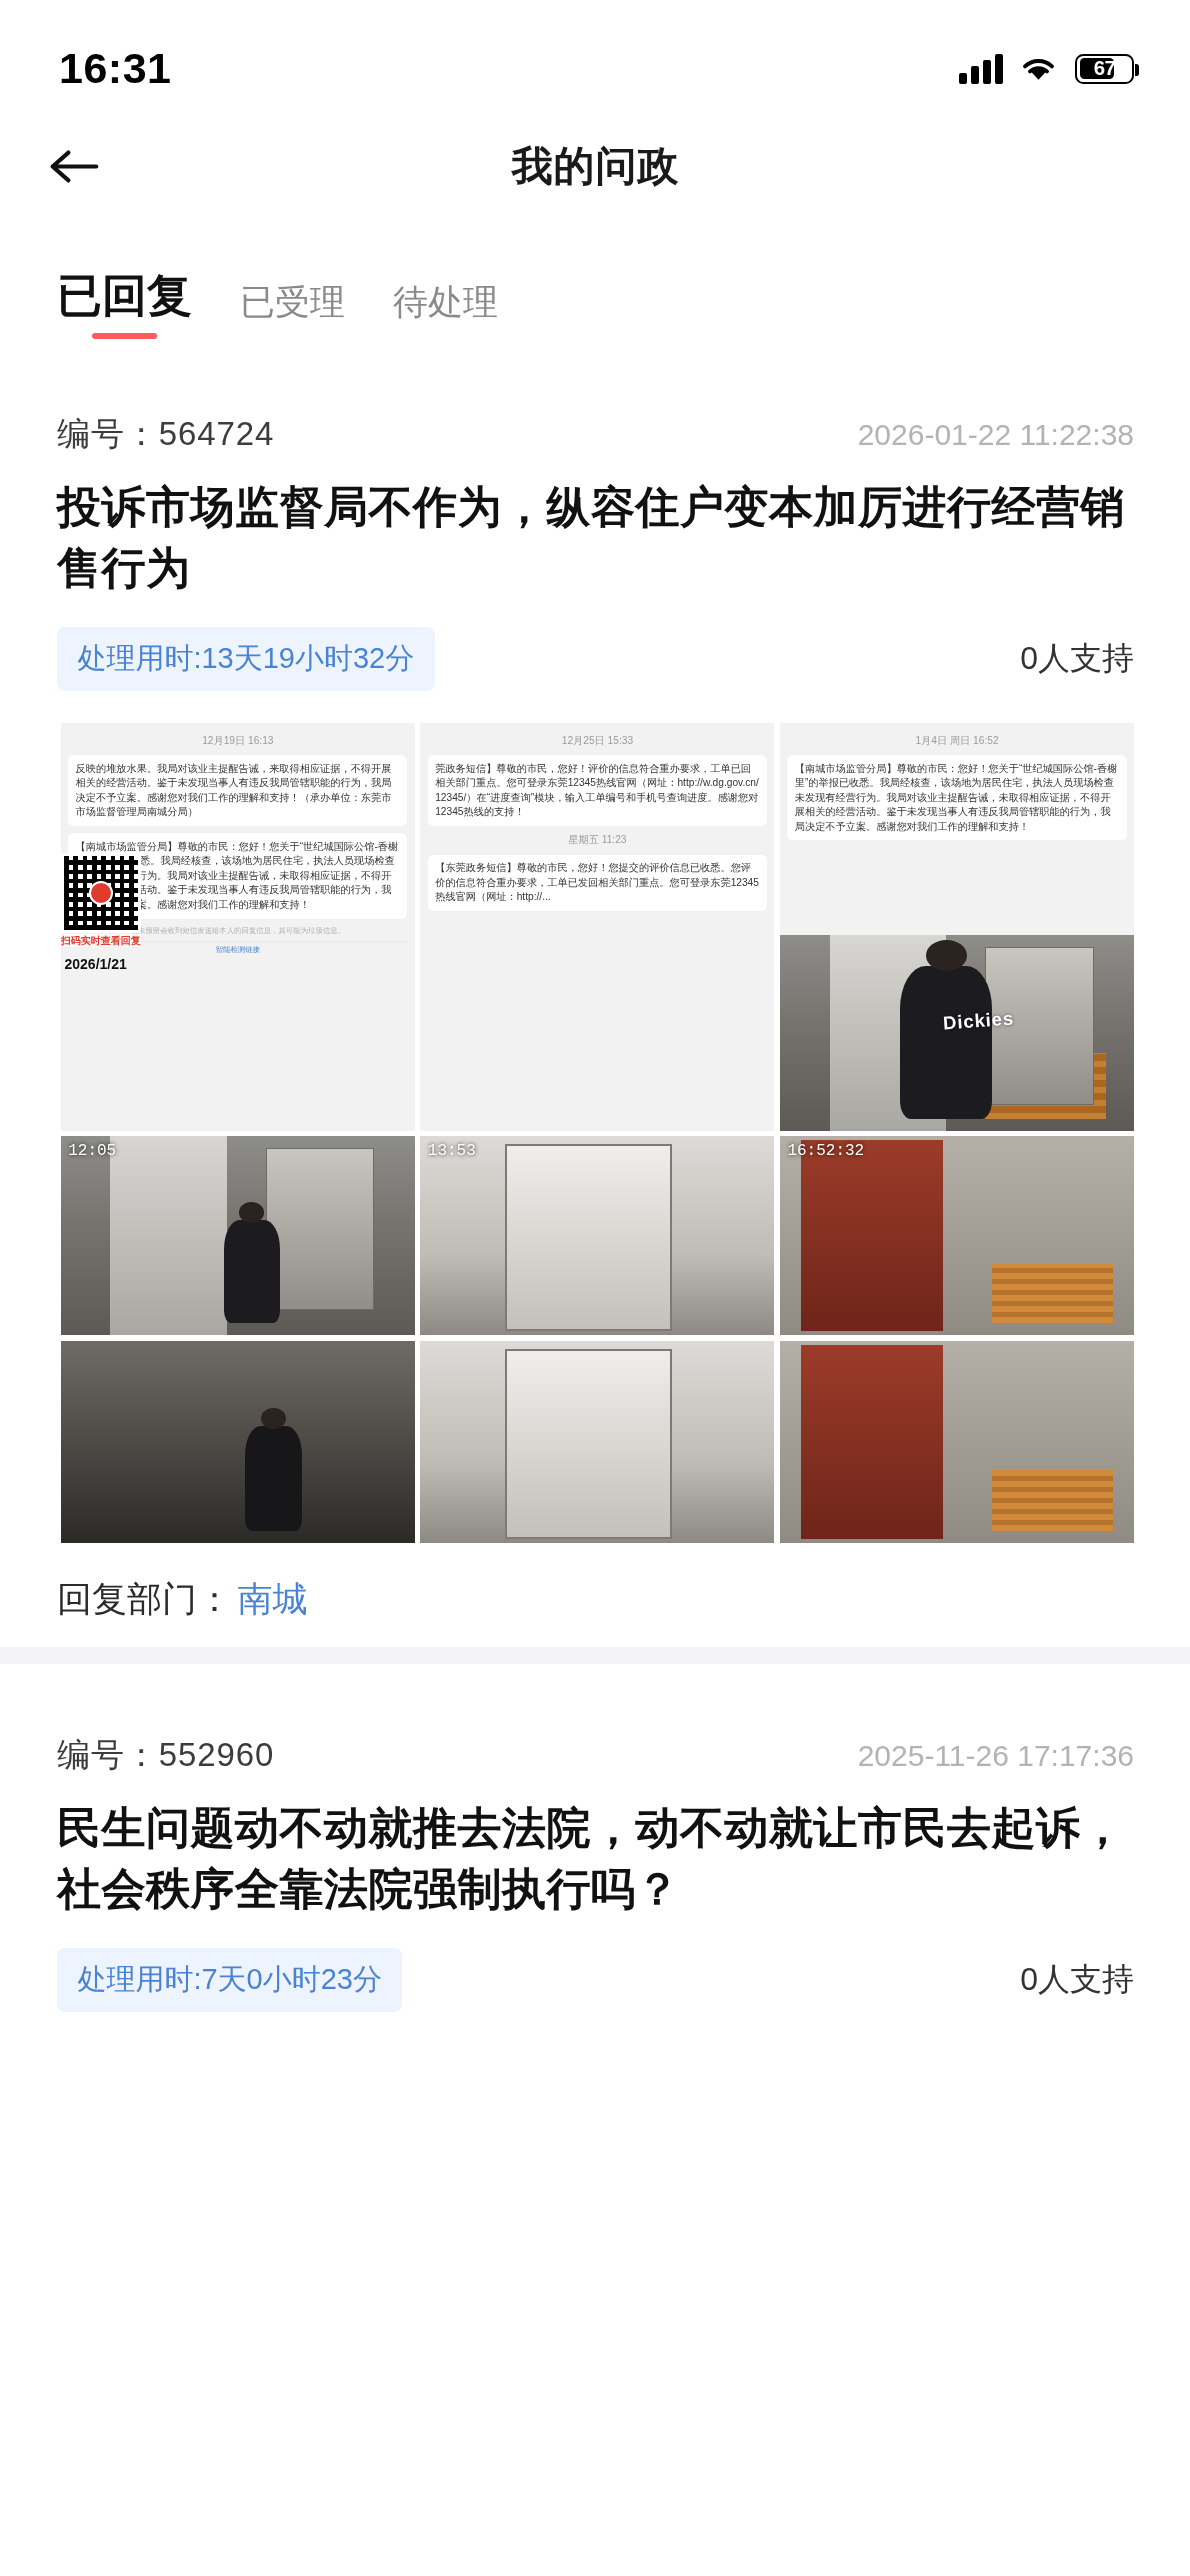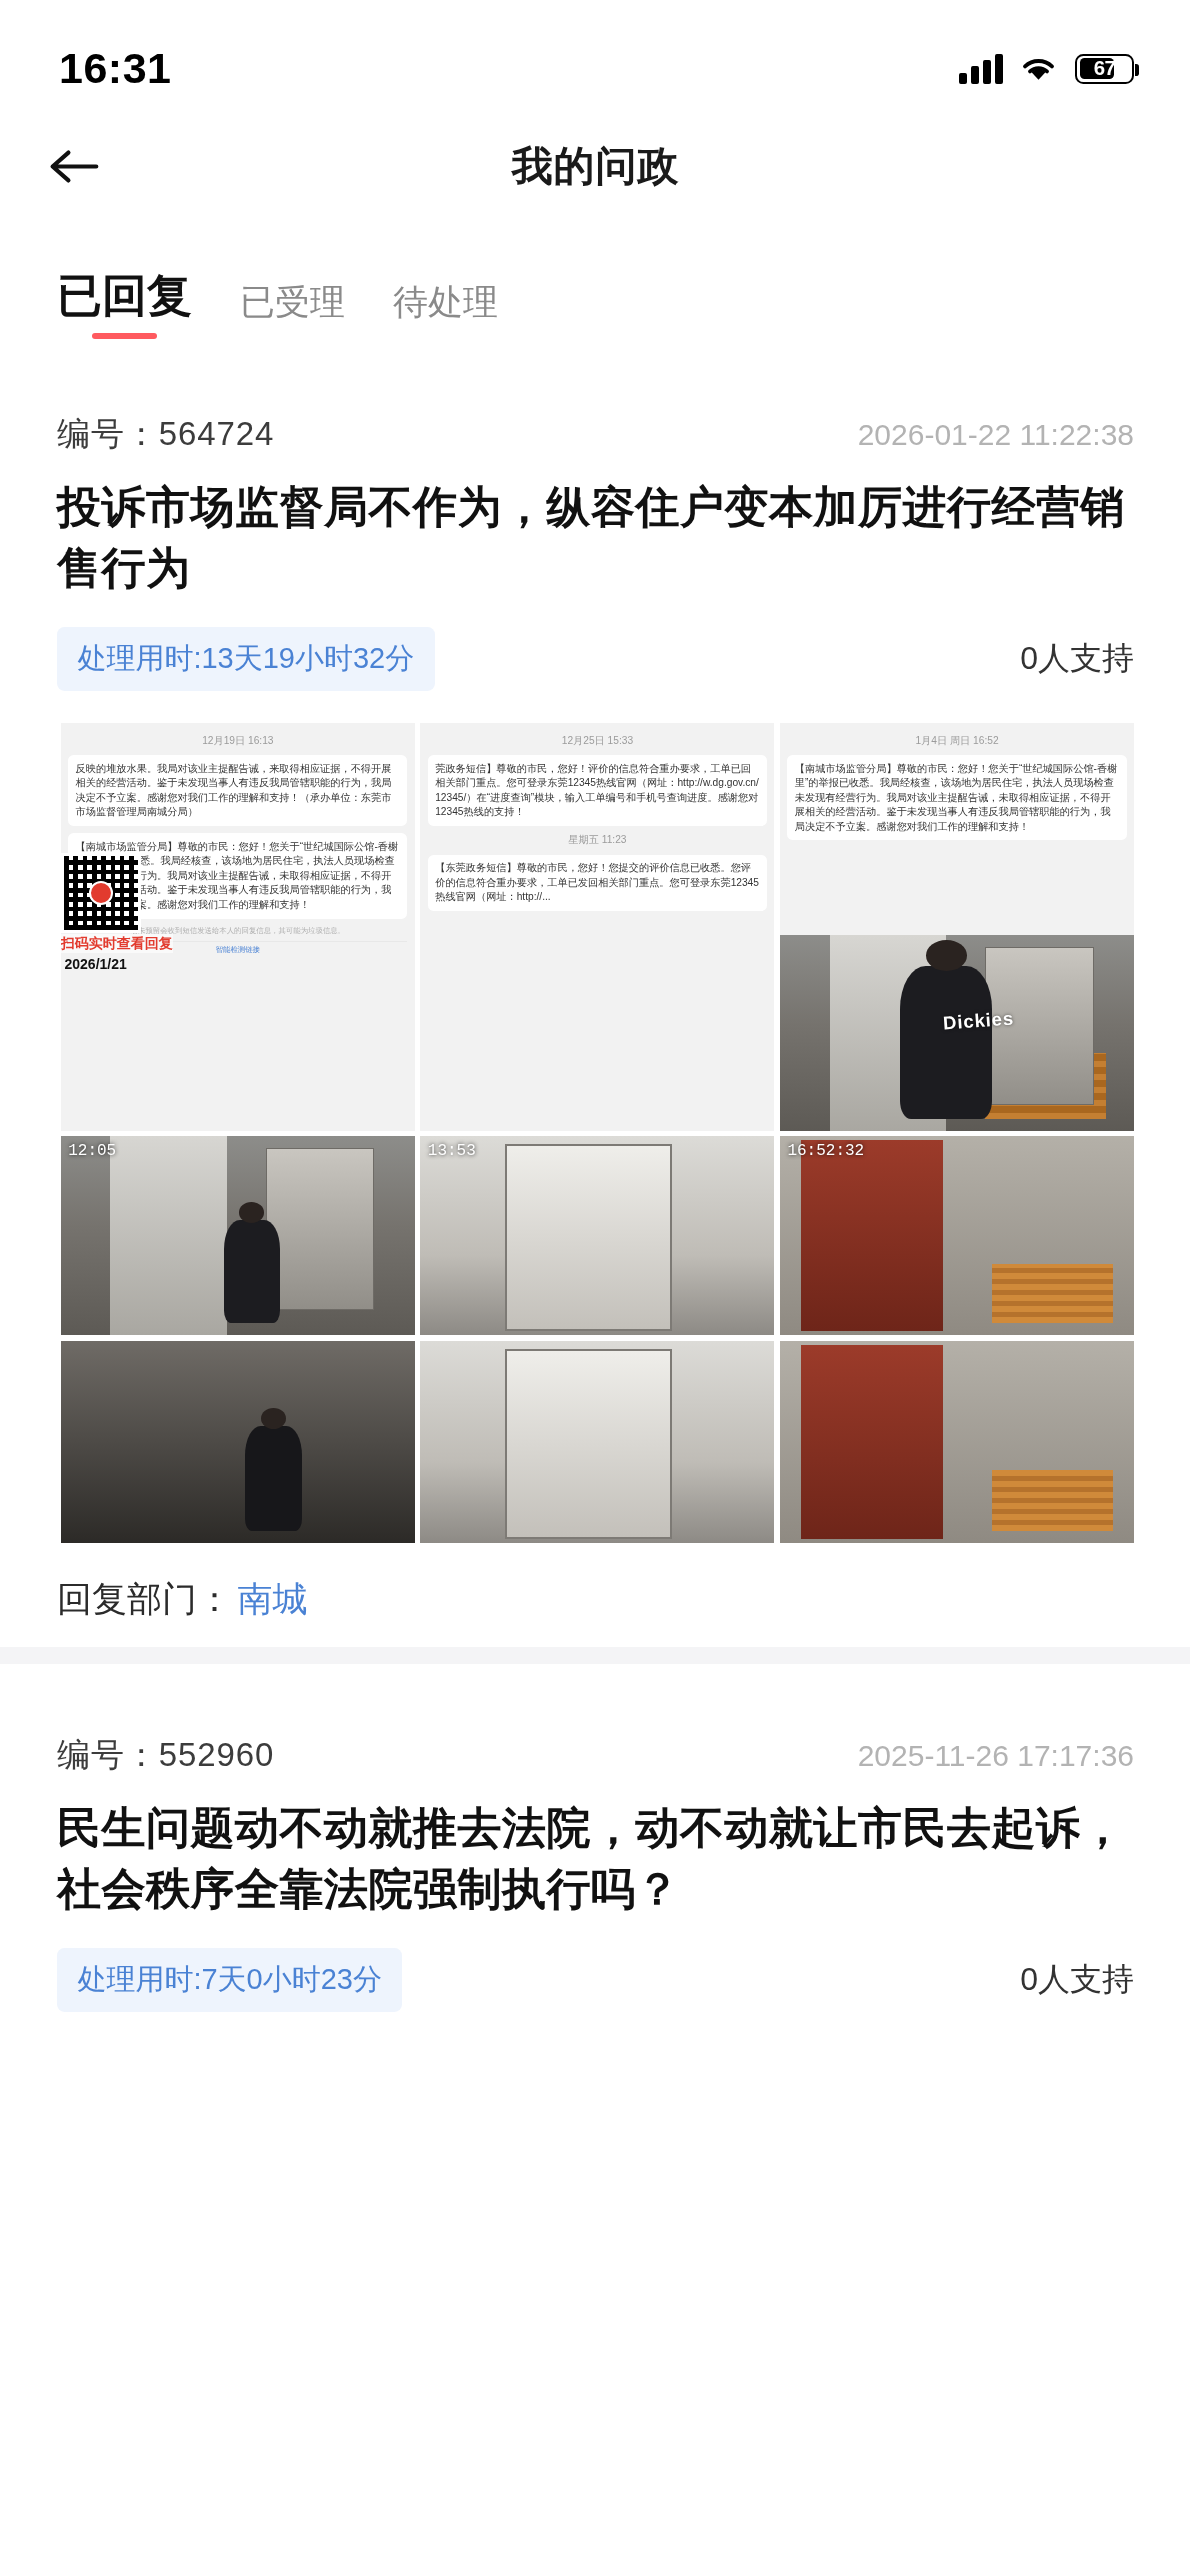--- a/index.html
+++ b/index.html
@@ -257,21 +257,21 @@
   }
   .qr-center {
     position: absolute; left: 50%; top: 50%;
     transform: translate(-50%,-50%);
     width: 24px; height: 24px; border-radius: 50%;
     background: #e23b2e; border: 2.8px solid #fff;
   }
   .qr-caption {
     position: absolute;
     left: 0; top: 211px;
-    font-size: 14px; color: #e23b2e; font-weight: 700;
+    font-size: 10px; color: #e23b2e; font-weight: 700;
     background: rgba(255,255,255,.6);
   }
   .stamp-date {
     position: absolute; left: 3.7px; top: 232px;
     font-size: 14px; color: #111; font-weight: 600;
   }
   .ts-label {
     position: absolute;
     left: 7.4px; top: 5.6px;
     color: #fff;

